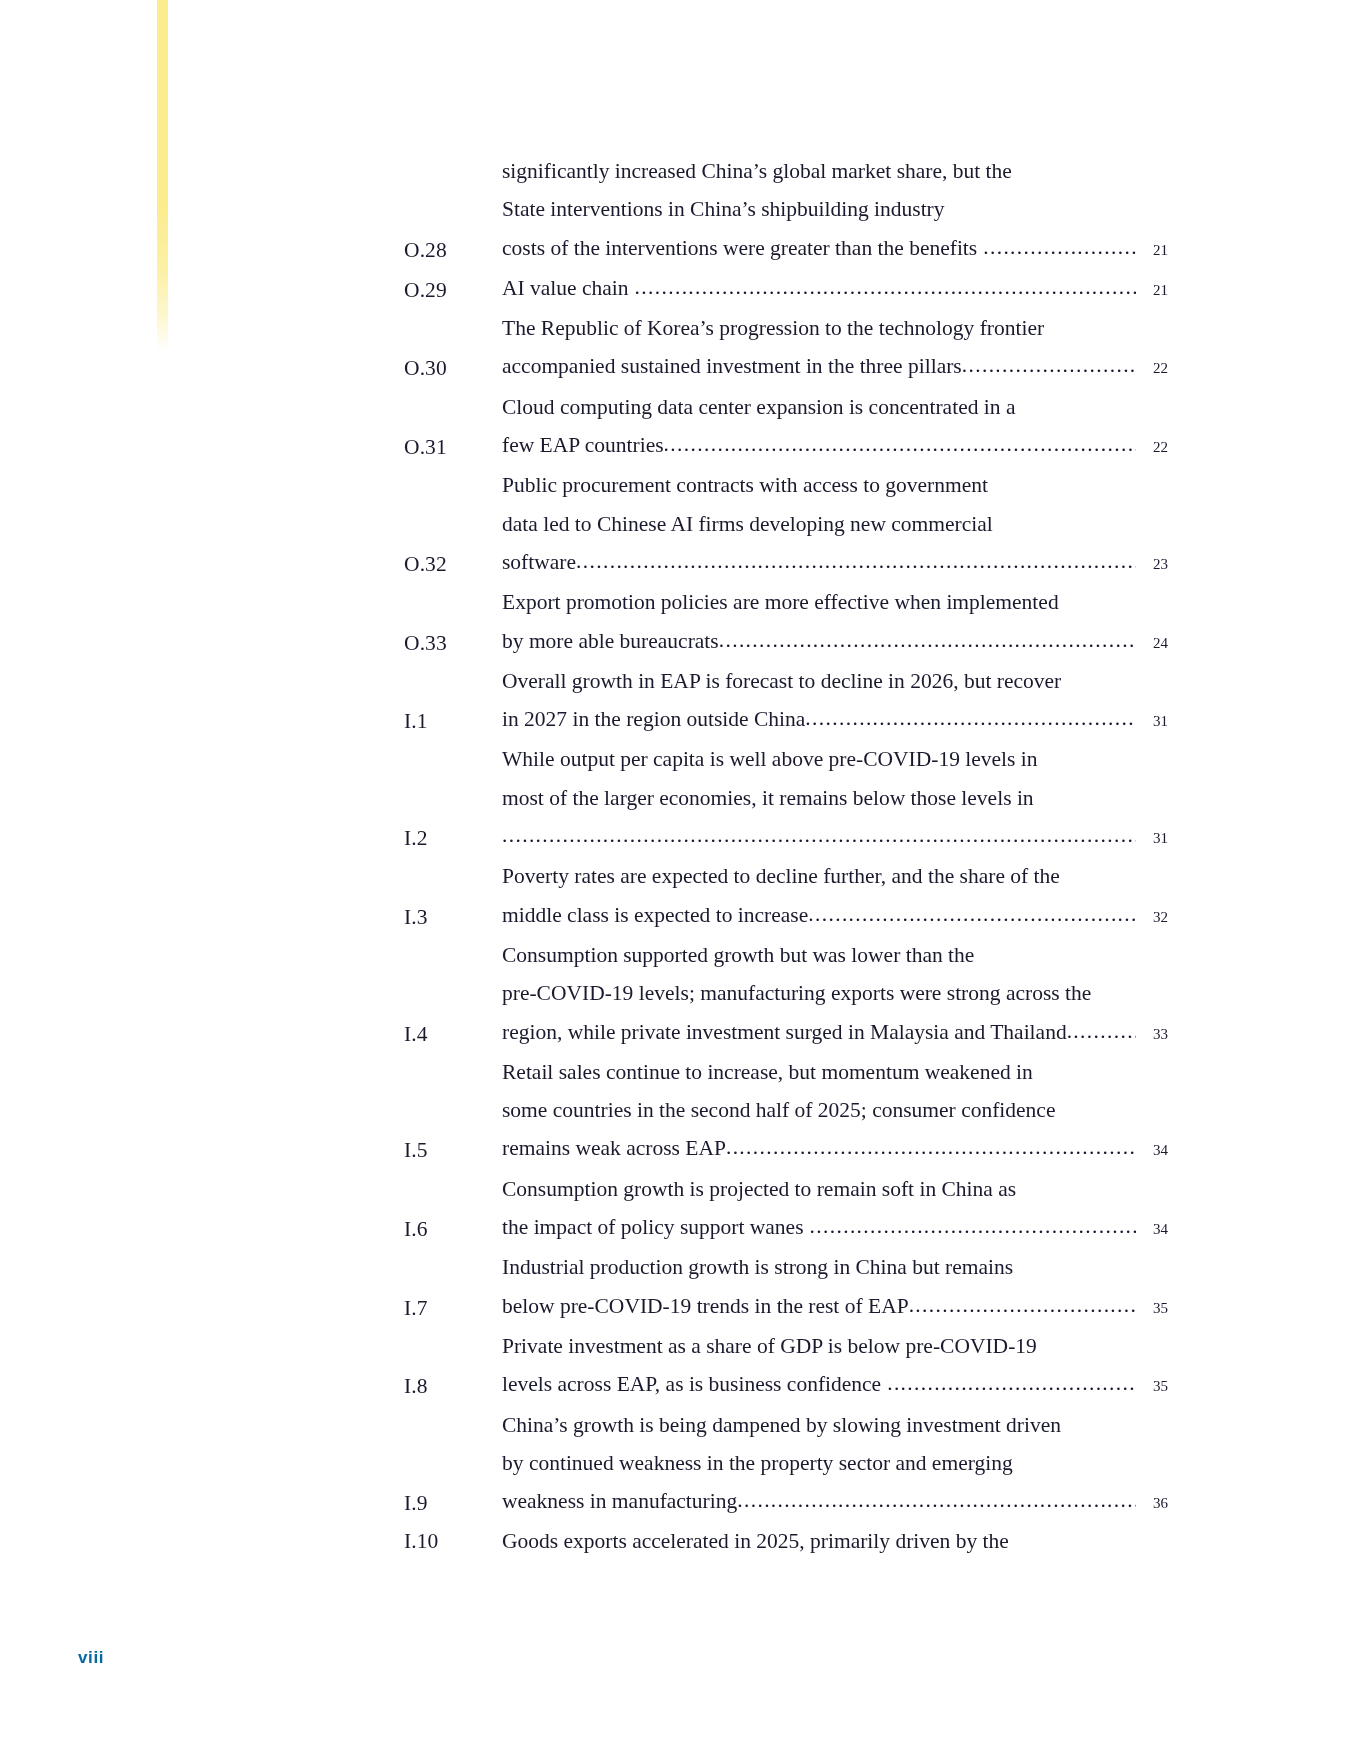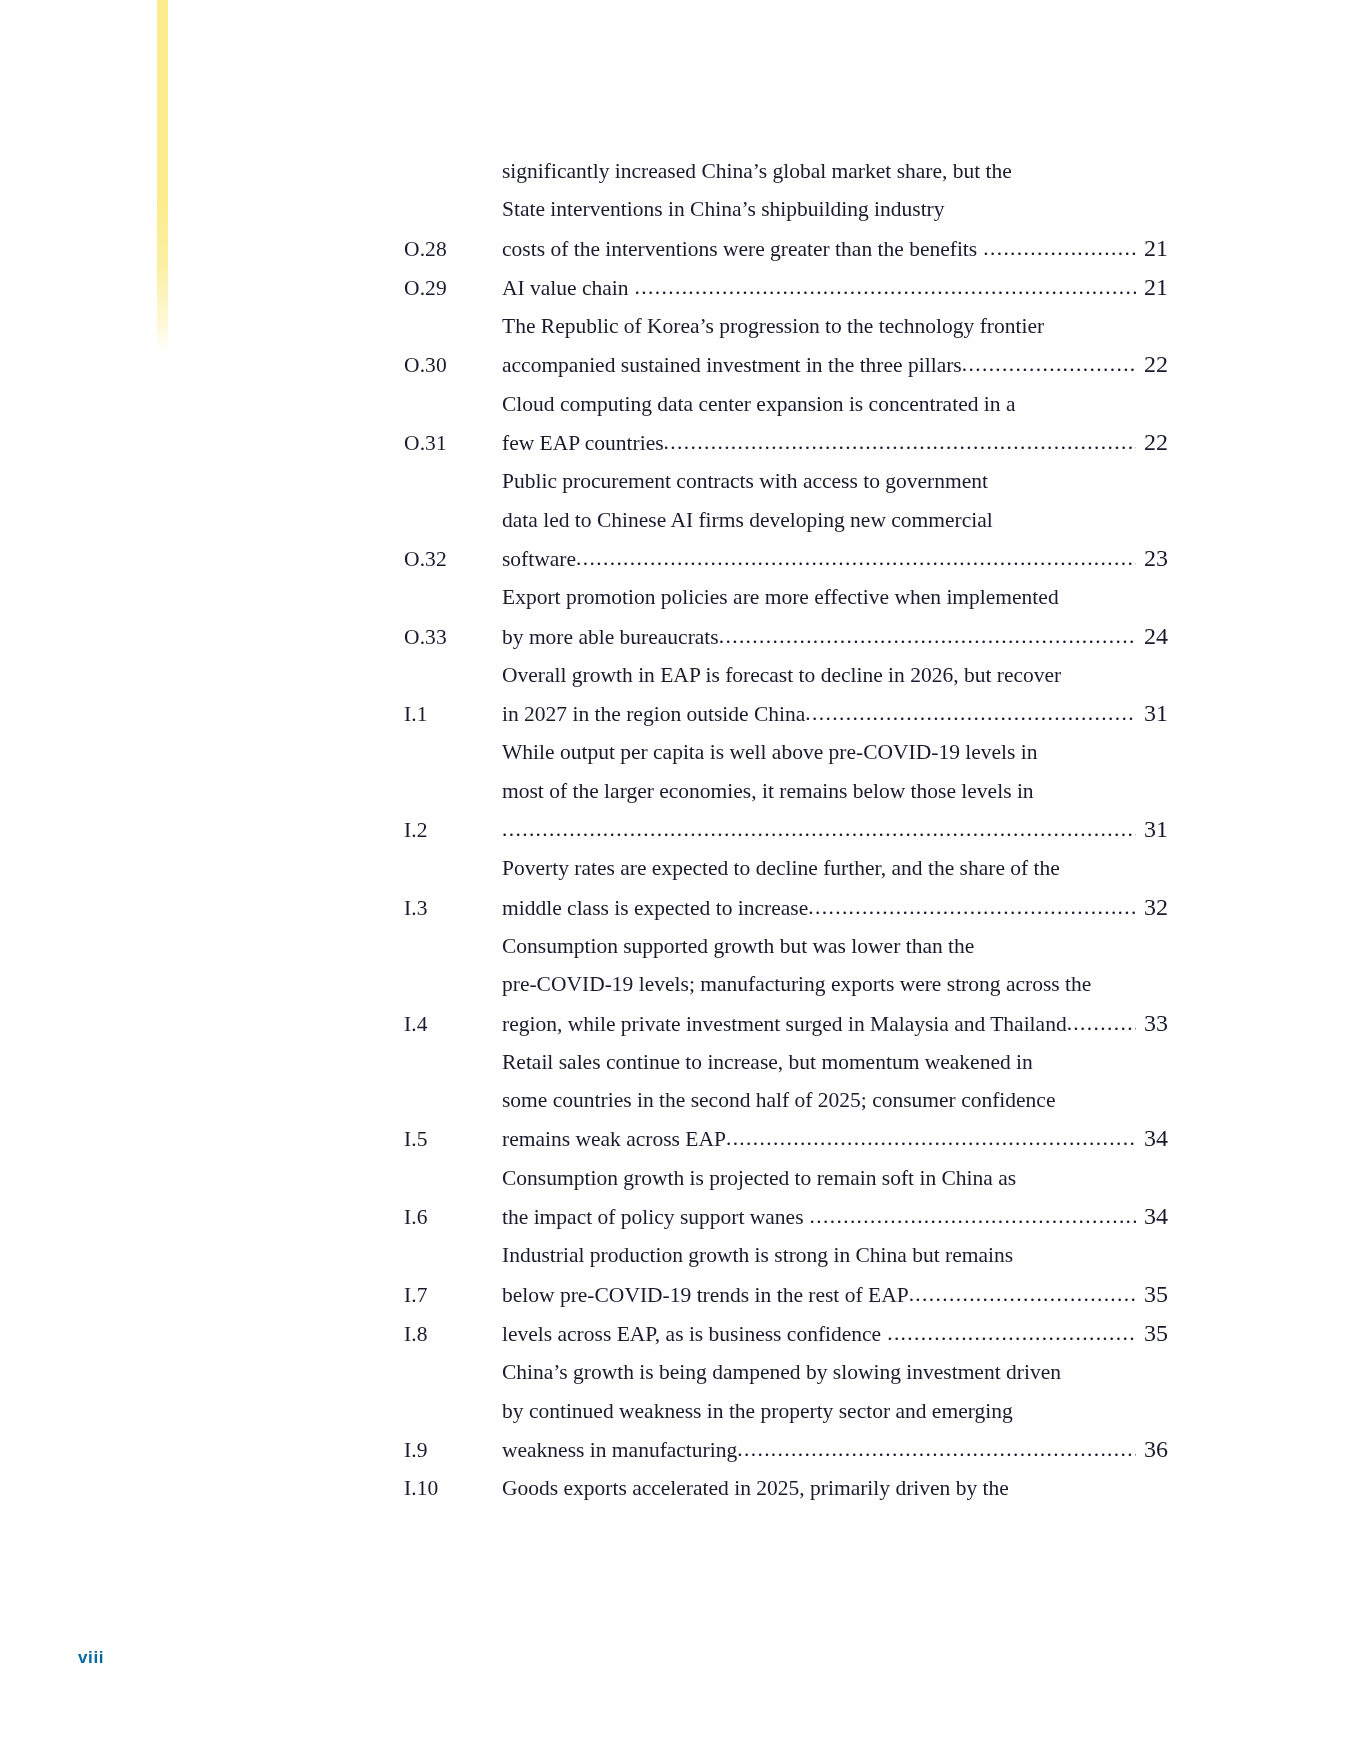--- a/index.html
+++ b/index.html
@@ -84,21 +84,21 @@
   }
   .entry-line .leader::after {
     content: "......................................................................................................................................";
   }
 
   .entry-line .page-num {
     flex: 0 0 auto;
     text-align: right;
     min-width: 30px;
     padding-left: 2px;
-    font-size: 24px;
+    font-size: 15px;
   }
 
   
   .entry-line.gap .leader {
     margin-left: 6px;
   }
 
   #page-footer {
     position: absolute;
     left: 78px;
@@ -292,20 +292,23 @@
         <div class="entry-line">
           <span class="line-text">below pre-COVID-19 trends in the rest of EAP</span>
           <span class="leader"></span>
           <span class="page-num">35</span>
         </div>
       </div>
     </div>
     <div class="toc-entry">
       <div class="entry-number">I.8</div>
       <div class="entry-body">
+        <div class="entry-line no-leader">
+          <span class="line-text">Private investment as a share of GDP is below pre-COVID-19</span>
+        </div>
         <div class="entry-line gap">
           <span class="line-text">levels across EAP, as is business confidence</span>
           <span class="leader"></span>
           <span class="page-num">35</span>
         </div>
       </div>
     </div>
     <div class="toc-entry">
       <div class="entry-number">I.9</div>
       <div class="entry-body">

